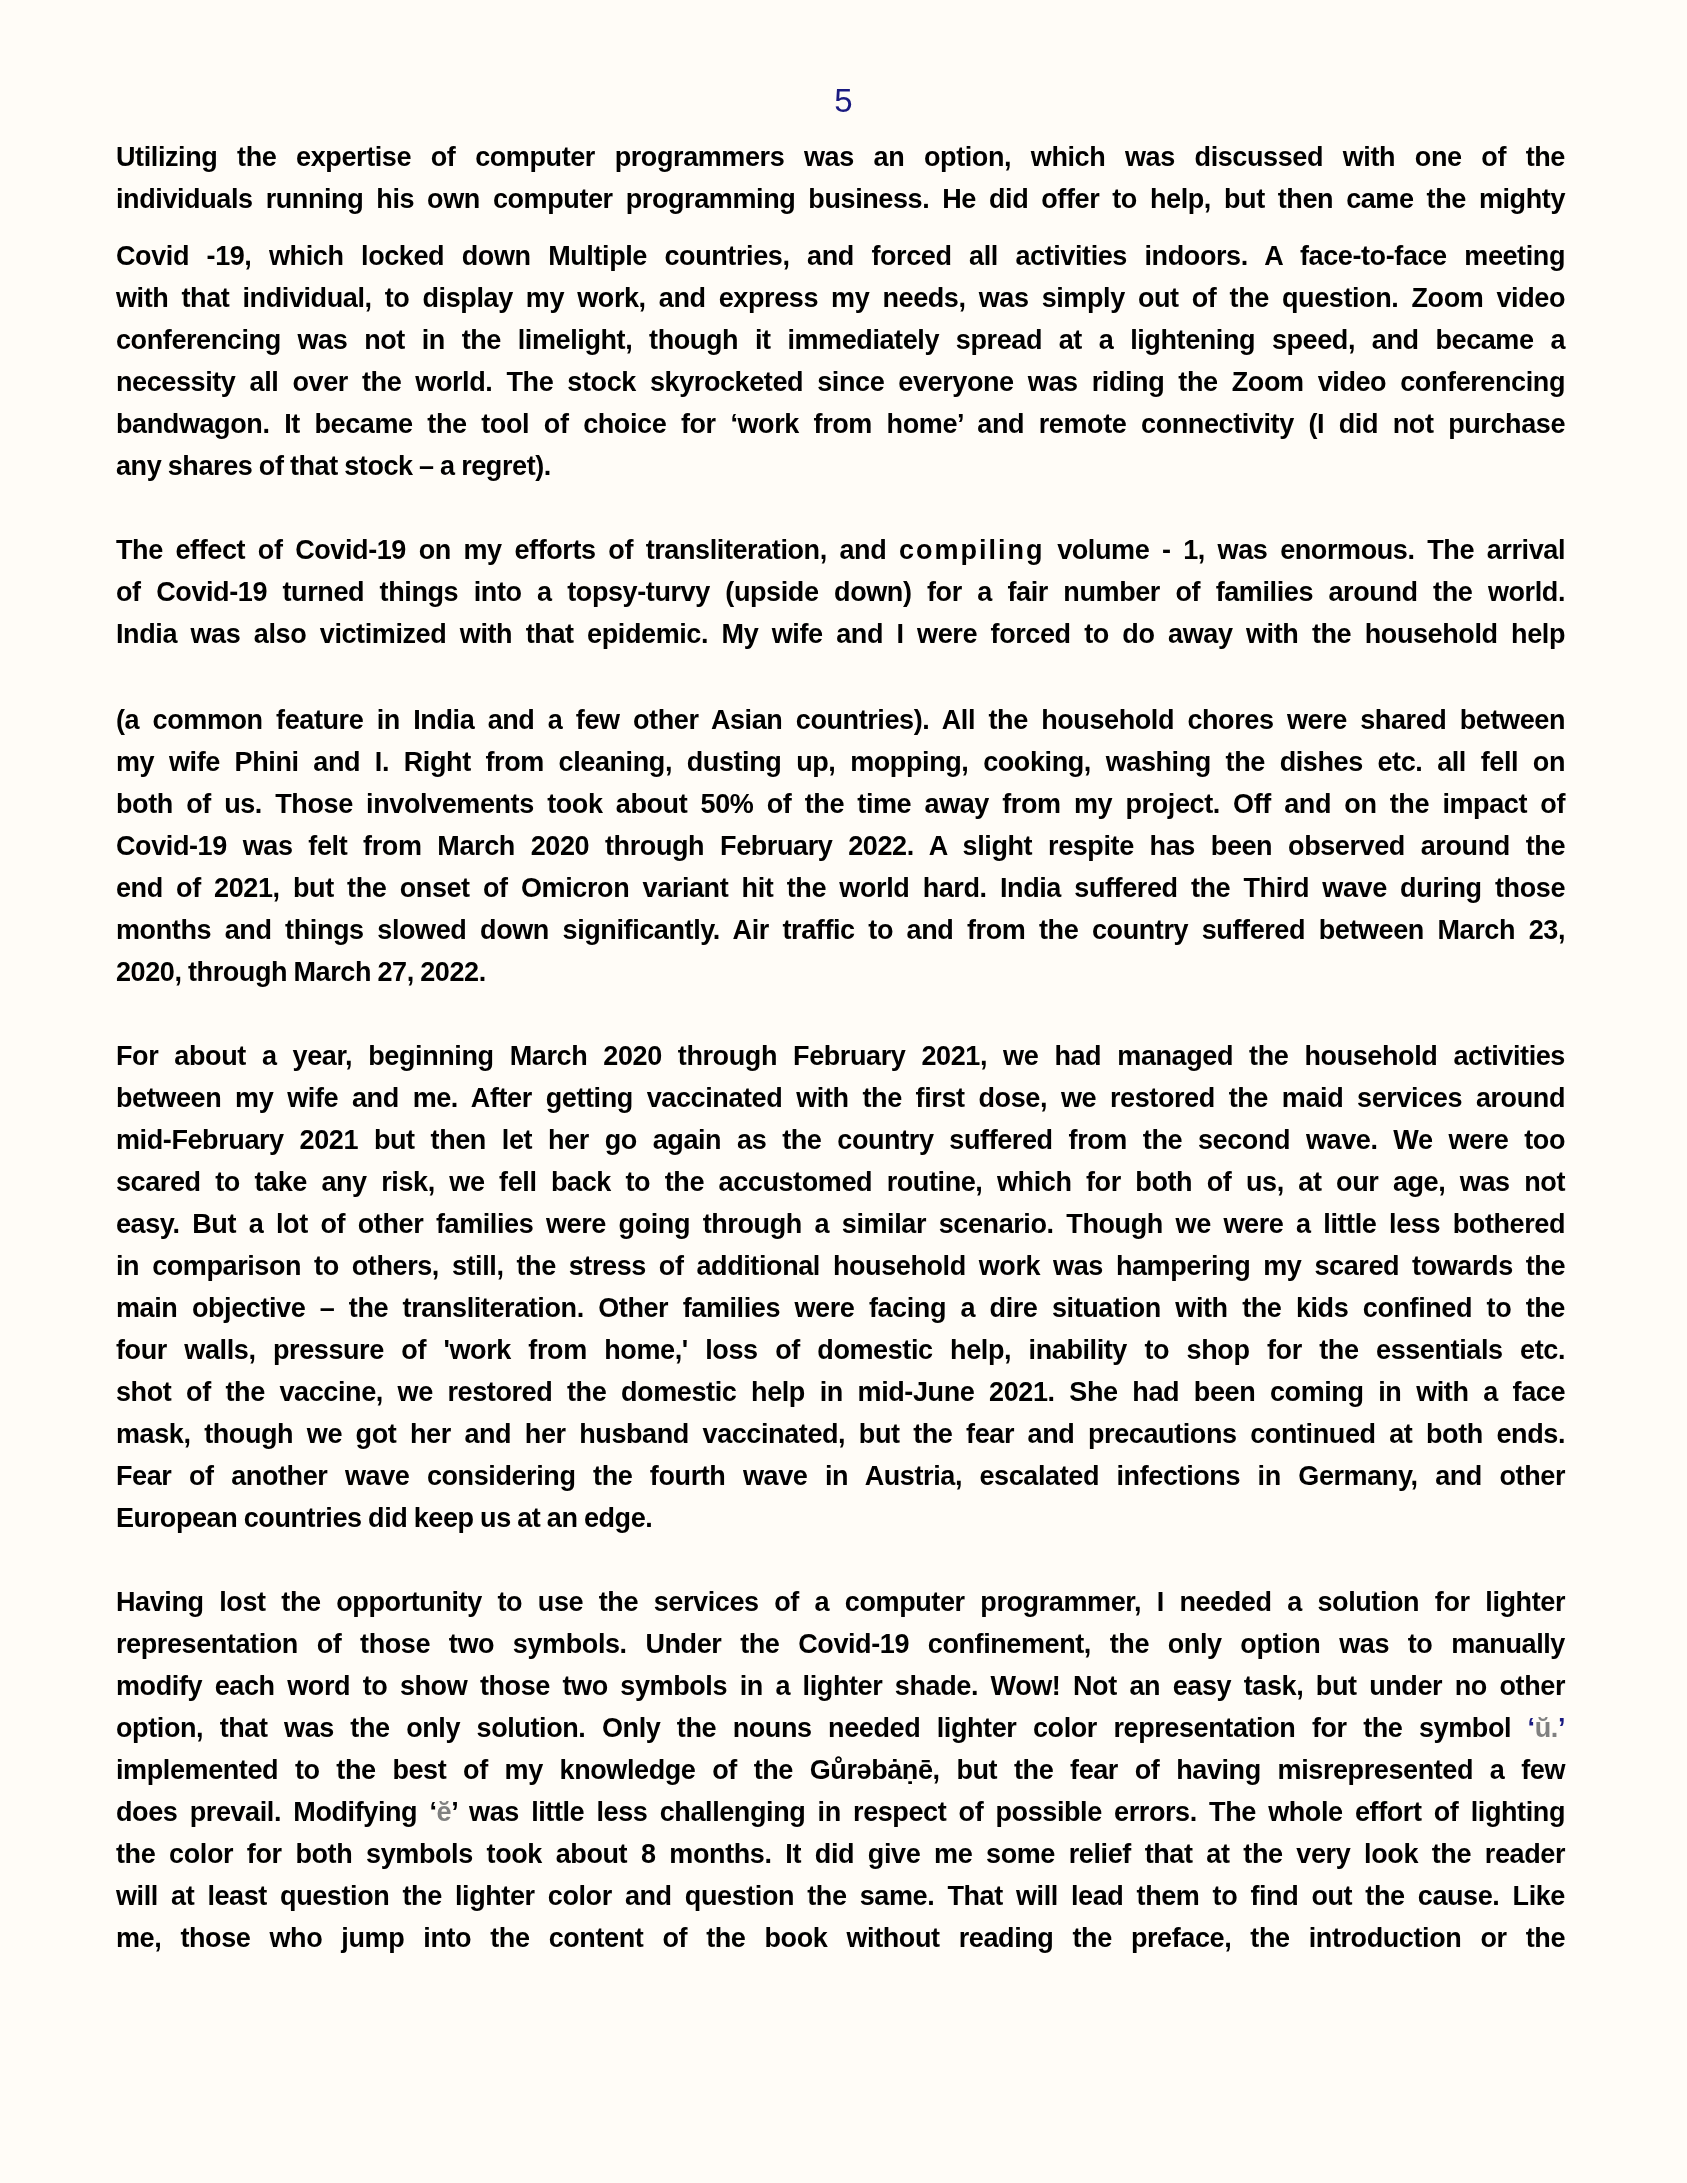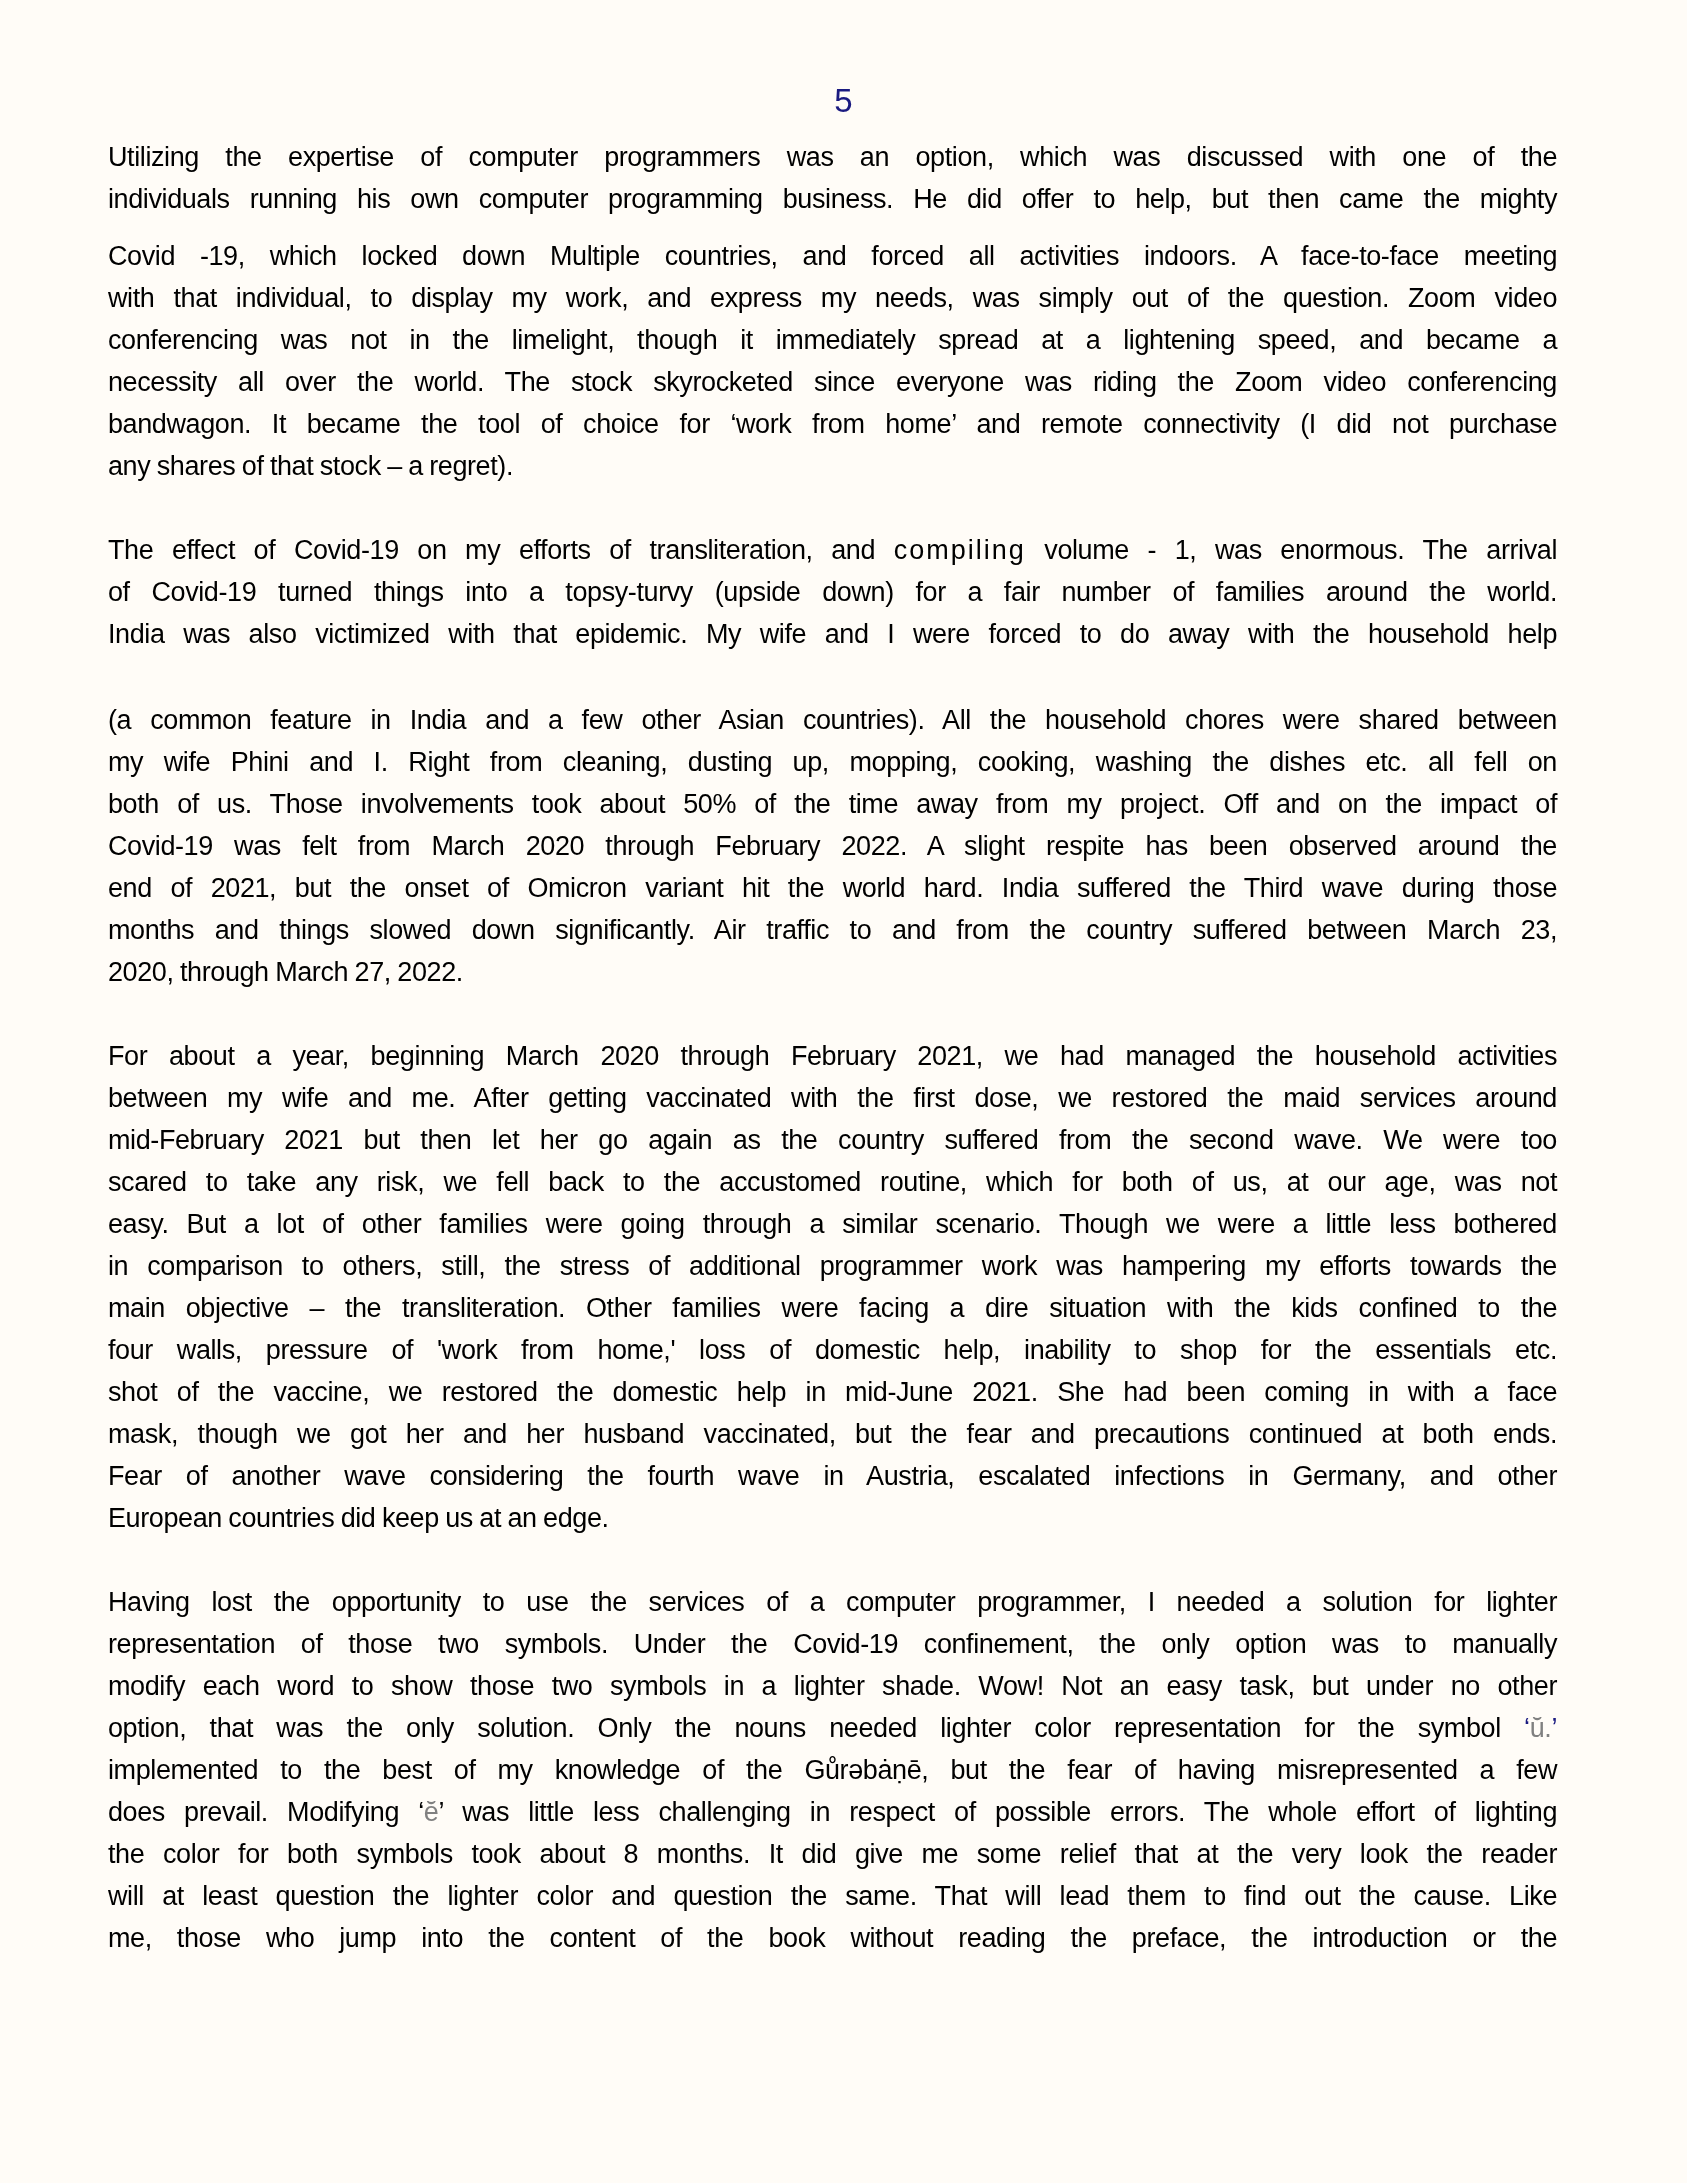--- a/index.html
+++ b/index.html
@@ -14,22 +14,23 @@
   .page-number {
     position: absolute;
     top: 81px; left: 0; width: 1687px;
     text-align: center;
     font-size: 33px;
     color: #1A1A80;
     line-height: 40px;
   }
   .body-text {
     position: absolute;
-    left: 108px; top: 136px;
+    left: 116px; top: 136px;
     width: 1449px;
+    font-weight: bold;
   }
   .para { margin: 0 0 42px 0; }
   .line {
     display: block;
     height: 42px;
     line-height: 42px;
     font-size: 27px;
     white-space: nowrap;
     text-align: justify;
     text-align-last: justify;
@@ -71,21 +72,21 @@
     <span class="line" style="white-space: normal; display: block;">months and things slowed down significantly. Air traffic to and from the country suffered between March 23,</span>
     <span class="line last" style="white-space: normal; display: block;">2020, through March 27, 2022.</span>
   </div>
 
   <div class="para">
     <span class="line" style="white-space: normal; display: block;">For about a year, beginning March 2020 through February 2021, we had managed the household activities</span>
     <span class="line" style="white-space: normal; display: block;">between my wife and me. After getting vaccinated with the first dose, we restored the maid services around</span>
     <span class="line" style="white-space: normal; display: block;">mid-February 2021 but then let her go again as the country suffered from the second wave. We were too</span>
     <span class="line" style="white-space: normal; display: block;">scared to take any risk, we fell back to the accustomed routine, which for both of us, at our age, was not</span>
     <span class="line" style="white-space: normal; display: block;">easy. But a lot of other families were going through a similar scenario. Though we were a little less bothered</span>
-    <span class="line" style="white-space: normal; display: block;">in comparison to others, still, the stress of additional programmer work was hampering my efforts towards the</span>
+    <span class="line" style="white-space: normal; display: block;">in comparison to others, still, the stress of additional household work was hampering my scared towards the</span>
     <span class="line" style="white-space: normal; display: block;">main objective – the transliteration. Other families were facing a dire situation with the kids confined to the</span>
     <span class="line" style="white-space: normal; display: block;">four walls, pressure of 'work from home,' loss of domestic help, inability to shop for the essentials etc.</span>
     <span class="line" style="white-space: normal; display: block;">shot of the vaccine, we restored the domestic help in mid-June 2021. She had been coming in with a face</span>
     <span class="line" style="white-space: normal; display: block;">mask, though we got her and her husband vaccinated, but the fear and precautions continued at both ends.</span>
     <span class="line" style="white-space: normal; display: block;">Fear of another wave considering the fourth wave in Austria, escalated infections in Germany, and other</span>
     <span class="line last" style="white-space: normal; display: block;">European countries did keep us at an edge.</span>
   </div>
 
   <div class="para">
     <span class="line" style="white-space: normal; display: block;">Having lost the opportunity to use the services of a computer programmer, I needed a solution for lighter</span>

